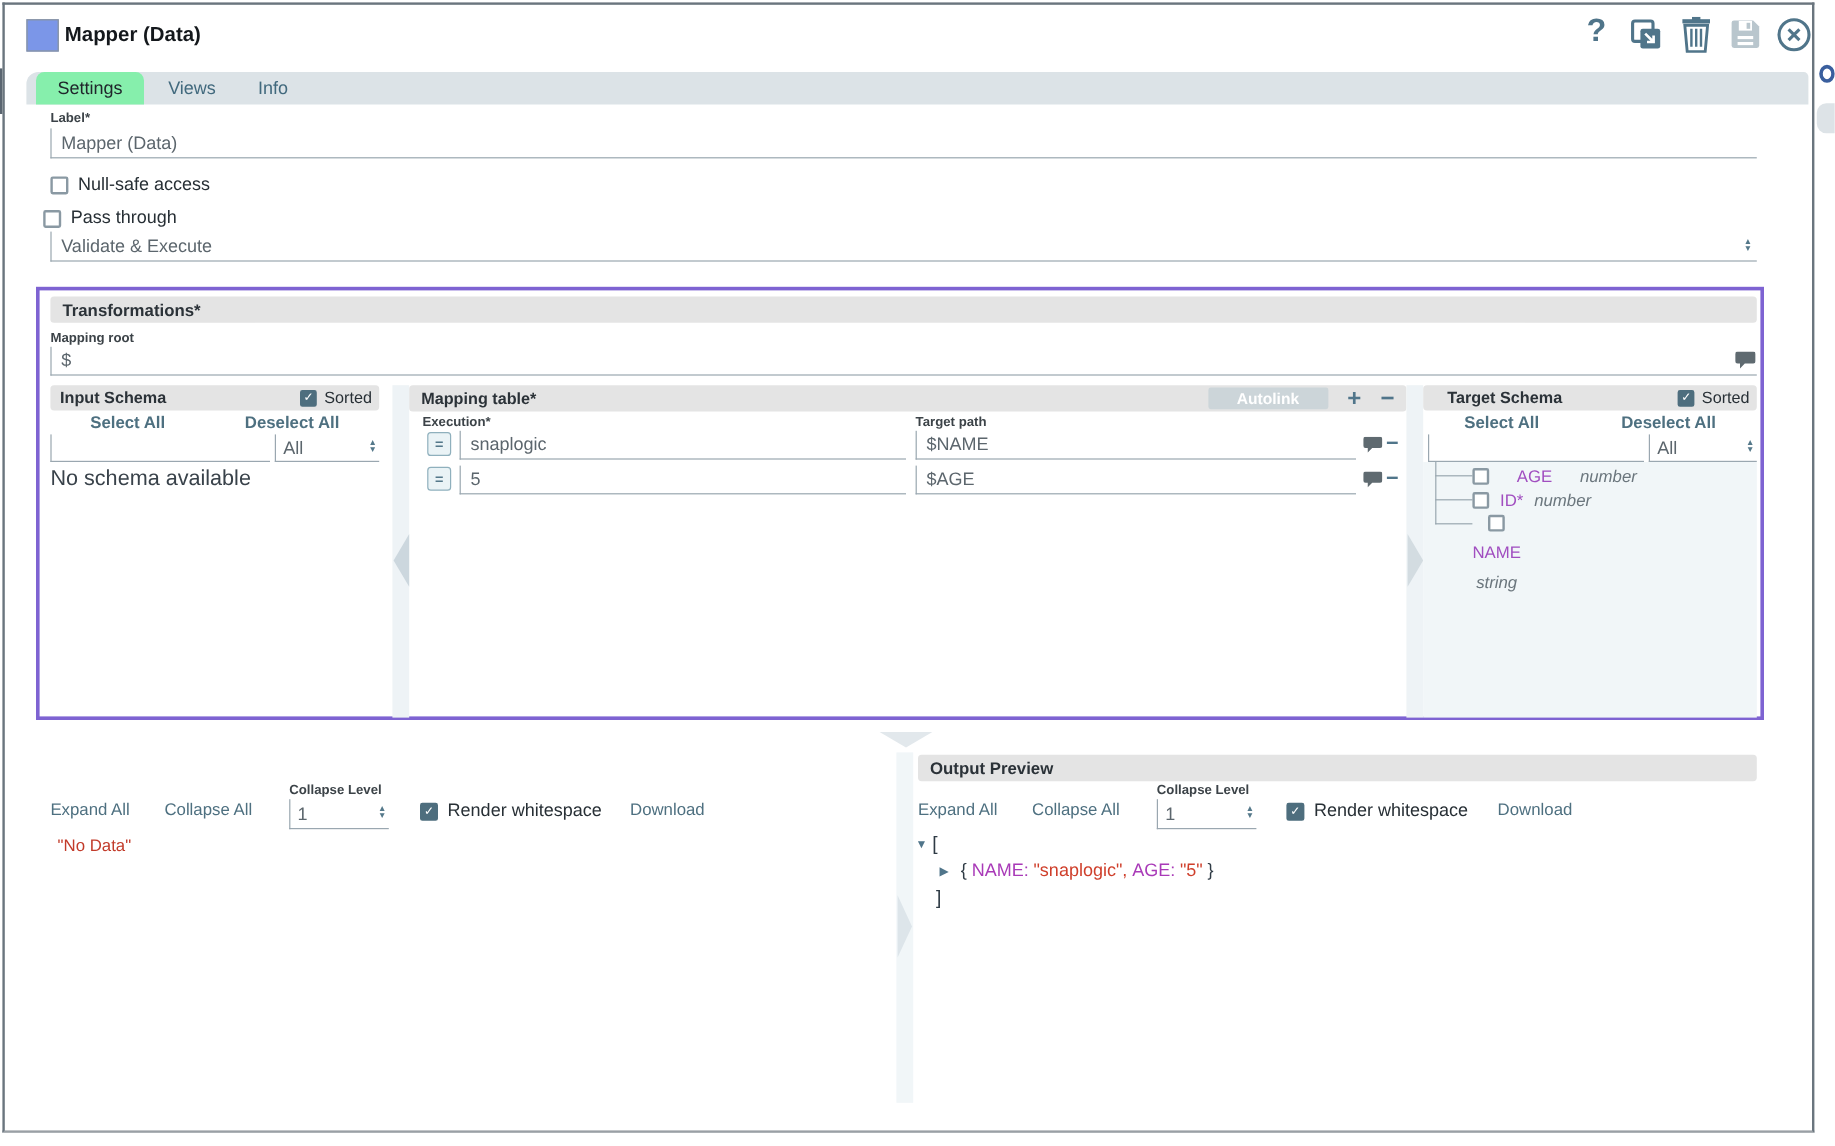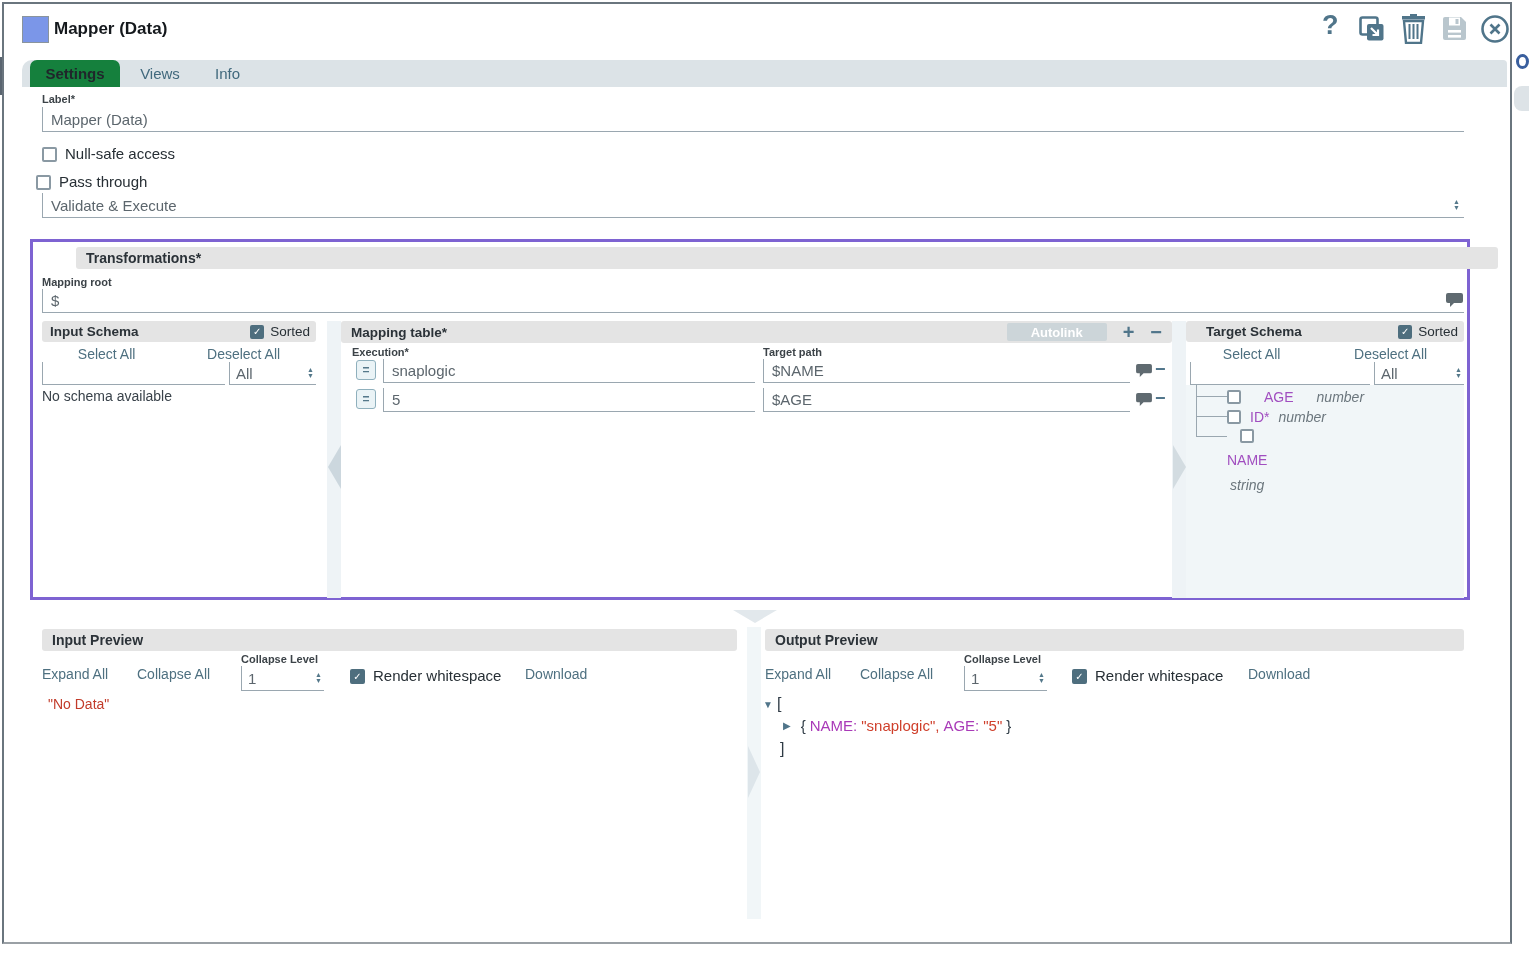--- a/index.html
+++ b/index.html
@@ -10,36 +10,36 @@
 
   
   .snap-icon{left:22px;top:16px;width:25px;height:25px;background:#7b96e8;border:1px solid #8a949c;}
   .dlg-title{left:54px;top:19px;font-size:17px;font-weight:bold;color:#14181c;}
   .tool{color:#50758a;cursor:pointer;}
   .help-glyph{left:1322px;top:10px;font-size:27px;font-weight:bold;}
 
   
   .tabbar{left:22px;top:60px;width:1485px;height:27px;background:#dce3e7;border-radius:10px 4px 0 0;}
   .tab{position:absolute;top:0;height:27px;display:flex;align-items:center;justify-content:center;font-size:15px;color:#41697d;cursor:pointer;}
-  .tab.active{background:#15803d;border-radius:7px 7px 0 0;font-weight:bold;color:#20262b;}
+  .tab.active{background:#86efac;border-radius:7px 7px 0 0;font-weight:normal;color:#20262b;}
 
   
   .flabel{font-size:11px;font-weight:bold;color:#3c4348;}
   .uinput{border-left:1px solid #9aa7b0;border-bottom:1px solid #9aa7b0;display:flex;align-items:center;color:#5c666d;font-size:15px;padding-left:8px;box-sizing:border-box;background:#fff;}
   .cb{width:15px;height:15px;border:2px solid #8a99a3;border-radius:2px;background:#fff;box-sizing:border-box;flex:none;}
   .cb.small{width:14px;height:14px;}
   .cb.checked{background:#4e6e7e;border-color:#4e6e7e;color:#fff;display:flex;align-items:center;justify-content:center;font-size:10px;line-height:10px;}
   .cbrow{display:flex;align-items:flex-end;gap:8px;font-size:15px;color:#272f35;}
   .spinner{display:flex;flex-direction:column;align-items:center;color:#54788a;font-size:7px;line-height:6px;flex:none;cursor:pointer;}
 
   
   .purple-box{left:30px;top:239px;width:1434px;height:355px;border:3px solid #7e63d2;}
   .hbar{background:#e4e4e4;border-radius:3px;display:flex;align-items:center;padding:0 10px;font-size:13.5px;font-weight:bold;color:#2b3238;box-sizing:border-box;}
   .link{color:#4e7080;font-size:14px;cursor:pointer;}
-  .links-row{display:flex;justify-content:space-around;align-items:flex-end;}
+  .links-row{display:flex;justify-content:space-around;align-items:flex-start;font-weight:bold;}
 
   .strip{background:#eef3f6;}
   .tri{width:0;height:0;}
 
   .autolink-btn{width:100px;height:18px;background:#ccd5d9;border-radius:2px;color:#ffffff;font-weight:bold;font-size:13px;display:flex;align-items:center;justify-content:center;cursor:pointer;}
   .pm{font-size:20px;font-weight:bold;color:#50758a;cursor:pointer;line-height:18px;}
   .eq-btn{width:20px;height:20px;border:1px solid #8fb0bd;border-radius:3px;background:#eaf3f6;color:#54788a;font-size:12px;font-weight:bold;display:flex;align-items:center;justify-content:center;cursor:pointer;box-sizing:border-box;}
   .row-minus{font-size:18px;font-weight:bold;color:#50758a;cursor:pointer;}
 
   .ts-body{background:#f1f6f8;}
@@ -132,21 +132,21 @@
   <div class="abs uinput" style="left:42px;top:193px;width:1422px;height:25px;">
     <span style="flex:1;">Validate &amp; Execute</span>
     <span class="spinner" style="margin-right:4px;">
       <span>▲</span>
         <span>▼</span>
     </span>
   </div>
 
   <div class="abs purple-box"></div>
 
-  <div class="abs hbar" style="left:42px;top:247px;width:1422px;height:22px;font-size:14px;margin-left:34px;">
+  <div class="abs hbar" style="left:42px;top:247px;width:1422px;height:22px;font-size:14px;">
     <span>Transformations*</span>
   </div>
 
   <div class="abs flabel" style="left:42px;top:276px;">Mapping root</div>
   <div class="abs uinput" style="left:42px;top:289px;width:1422px;height:24px;">
     <span>$</span>
   </div>
   <div class="abs" style="left:1446px;top:293px;">
     <svg width="17" height="15" viewBox="0 0 17 15">
       <path d="M2 0 H15 Q17 0 17 2 V8 Q17 10 15 10 H8 L4 14 V10 H2 Q0 10 0 8 V2 Q0 0 2 0 Z" fill="#5f6a70"></path>
@@ -169,21 +169,21 @@
   <div class="abs uinput" style="left:42px;top:362px;width:183px;height:23px;">
     <span></span>
   </div>
   <div class="abs uinput" style="left:229px;top:362px;width:87px;height:23px;padding-left:6px;">
     <span style="flex:1;">All</span>
     <span class="spinner" style="margin-right:2px;">
       <span>▲</span>
         <span>▼</span>
     </span>
   </div>
-  <div class="abs" style="left:42px;top:388px;font-size:14px;color:#39424a;">No schema available</div>
+  <div class="abs" style="left:42px;top:388px;font-size:18px;color:#39424a;">No schema available</div>
 
   <div class="abs strip" style="left:327px;top:321px;width:14px;height:277px;"></div>
   <div class="abs tri" style="left:328px;top:445px;border-top:22px solid transparent;border-bottom:22px solid transparent;border-right:13px solid #ccd7de;"></div>
 
   <div class="abs hbar" style="left:341px;top:321px;width:831px;height:22px;">
     <span>Mapping table*</span>
     <span style="margin-left:auto;display:flex;align-items:center;gap:16px;">
       <span class="autolink-btn">Autolink</span>
       <span class="pm">+</span>
       <span class="pm">−</span>
@@ -268,23 +268,20 @@
     <div class="abs tree-line" style="left:10px;top:51px;width:31px;border-top:1px solid #9aa7b0;"></div>
     <div class="abs" style="left:41px;top:44px;display:flex;align-items:center;gap:9px;flex-direction:column;">
       <span class="cb small"></span>
       <span class="tree-name">NAME</span>
       <span class="tree-type">string</span>
     </div>
   </div>
 
   <div class="abs tri" style="left:733px;top:610px;border-left:22px solid transparent;border-right:22px solid transparent;border-top:13px solid #e2e8ec;"></div>
 
-  <div class="abs hbar" style="left:42px;top:629px;width:695px;height:22px;font-size:14px;">
-    <span>Input Preview</span>
-  </div>
   <span class="abs link" style="left:42px;top:666px;">Expand All</span>
   <span class="abs link" style="left:137px;top:666px;">Collapse All</span>
   <div class="abs flabel" style="left:241px;top:653px;">Collapse Level</div>
   <div class="abs uinput" style="left:241px;top:666px;width:83px;height:25px;padding-left:6px;">
     <span style="flex:1;">1</span>
     <span class="spinner" style="margin-right:2px;">
       <span>▲</span>
         <span>▼</span>
     </span>
   </div>

